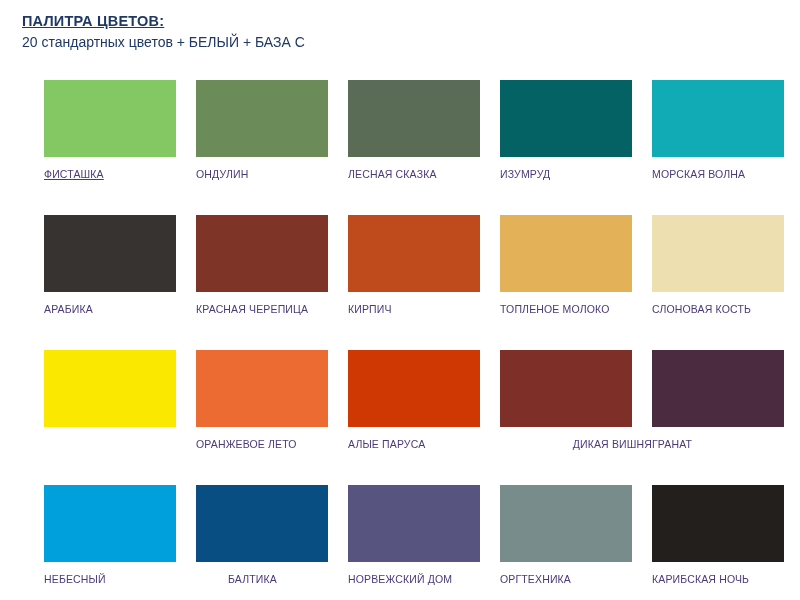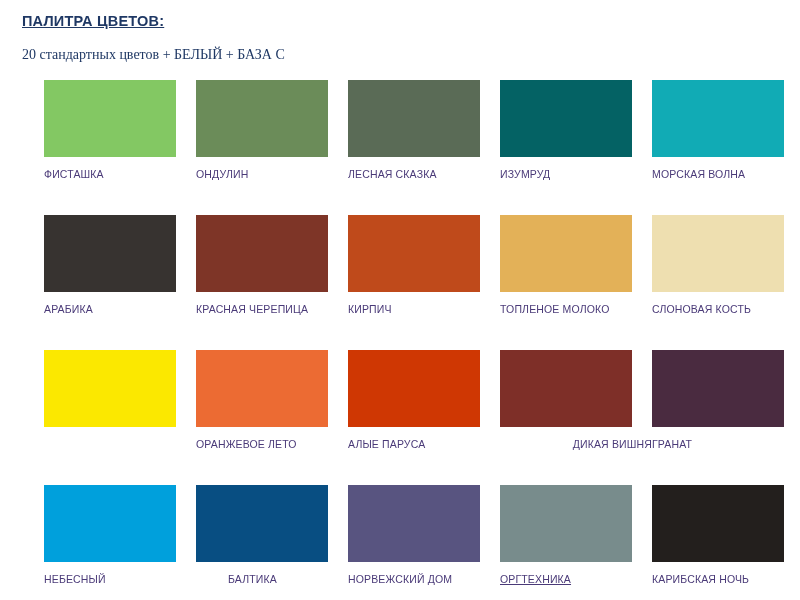--- a/index.html
+++ b/index.html
@@ -32,27 +32,26 @@
   .header-title {
     font-size: 14.5px;
     font-weight: bold;
     color: #1F3864;
     text-decoration: underline;
     letter-spacing: 0.2px;
     line-height: 18px;
     white-space: nowrap;
   }
   .header-subtitle {
-    margin-top: 16px;
+    margin-top: 3px;
     font-size: 14px;
     font-weight: normal;
     color: #1F3864;
     line-height: 18px;
     white-space: nowrap;
-    font-family: Liberation Serif, serif;
   }
 
   
   .palette {
     position: absolute;
     left: 44px;
     top: 80px;
     width: 718px;
     display: grid;
     grid-template-columns: repeat(5, 152px);
@@ -87,21 +86,21 @@
 <div id="page">
 
   <div class="header">
     <div class="header-title">ПАЛИТРА ЦВЕТОВ:</div>
     <div class="header-subtitle">20 стандартных цветов + БЕЛЫЙ + БАЗА С</div>
   </div>
 
   <div class="palette" id="palette-grid">
       <div class="swatch-cell">
         <div class="swatch-chip" style="background: rgb(131, 200, 99);"></div>
-        <div class="swatch-label" style="color: rgb(74, 58, 120);">ФИСТАШКА</div>
+        <div class="swatch-label" style="color: rgb(74, 58, 120); text-decoration: underline;">ФИСТАШКА</div>
       </div>
       <div class="swatch-cell">
         <div class="swatch-chip" style="background: rgb(107, 140, 89);"></div>
         <div class="swatch-label" style="color: rgb(74, 58, 120);">ОНДУЛИН</div>
       </div>
       <div class="swatch-cell">
         <div class="swatch-chip" style="background: rgb(90, 107, 86);"></div>
         <div class="swatch-label" style="color: rgb(74, 58, 120);">ЛЕСНАЯ СКАЗКА</div>
       </div>
       <div class="swatch-cell">
@@ -158,21 +157,21 @@
       <div class="swatch-cell">
         <div class="swatch-chip" style="background: rgb(8, 78, 130);"></div>
         <div class="swatch-label" style="color: rgb(74, 58, 120); padding-left: 32px;">БАЛТИКА</div>
       </div>
       <div class="swatch-cell">
         <div class="swatch-chip" style="background: rgb(88, 84, 128);"></div>
         <div class="swatch-label" style="color: rgb(74, 58, 120);">НОРВЕЖСКИЙ ДОМ</div>
       </div>
       <div class="swatch-cell">
         <div class="swatch-chip" style="background: rgb(120, 140, 140);"></div>
-        <div class="swatch-label" style="color: rgb(74, 58, 120); text-decoration: underline;">ОРГТЕХНИКА</div>
+        <div class="swatch-label" style="color: rgb(74, 58, 120);">ОРГТЕХНИКА</div>
       </div>
       <div class="swatch-cell">
         <div class="swatch-chip" style="background: rgb(35, 31, 29);"></div>
         <div class="swatch-label" style="color: rgb(74, 58, 120);">КАРИБСКАЯ НОЧЬ</div>
       </div>
     </div>
 
 </div>
 
 </body></html>

